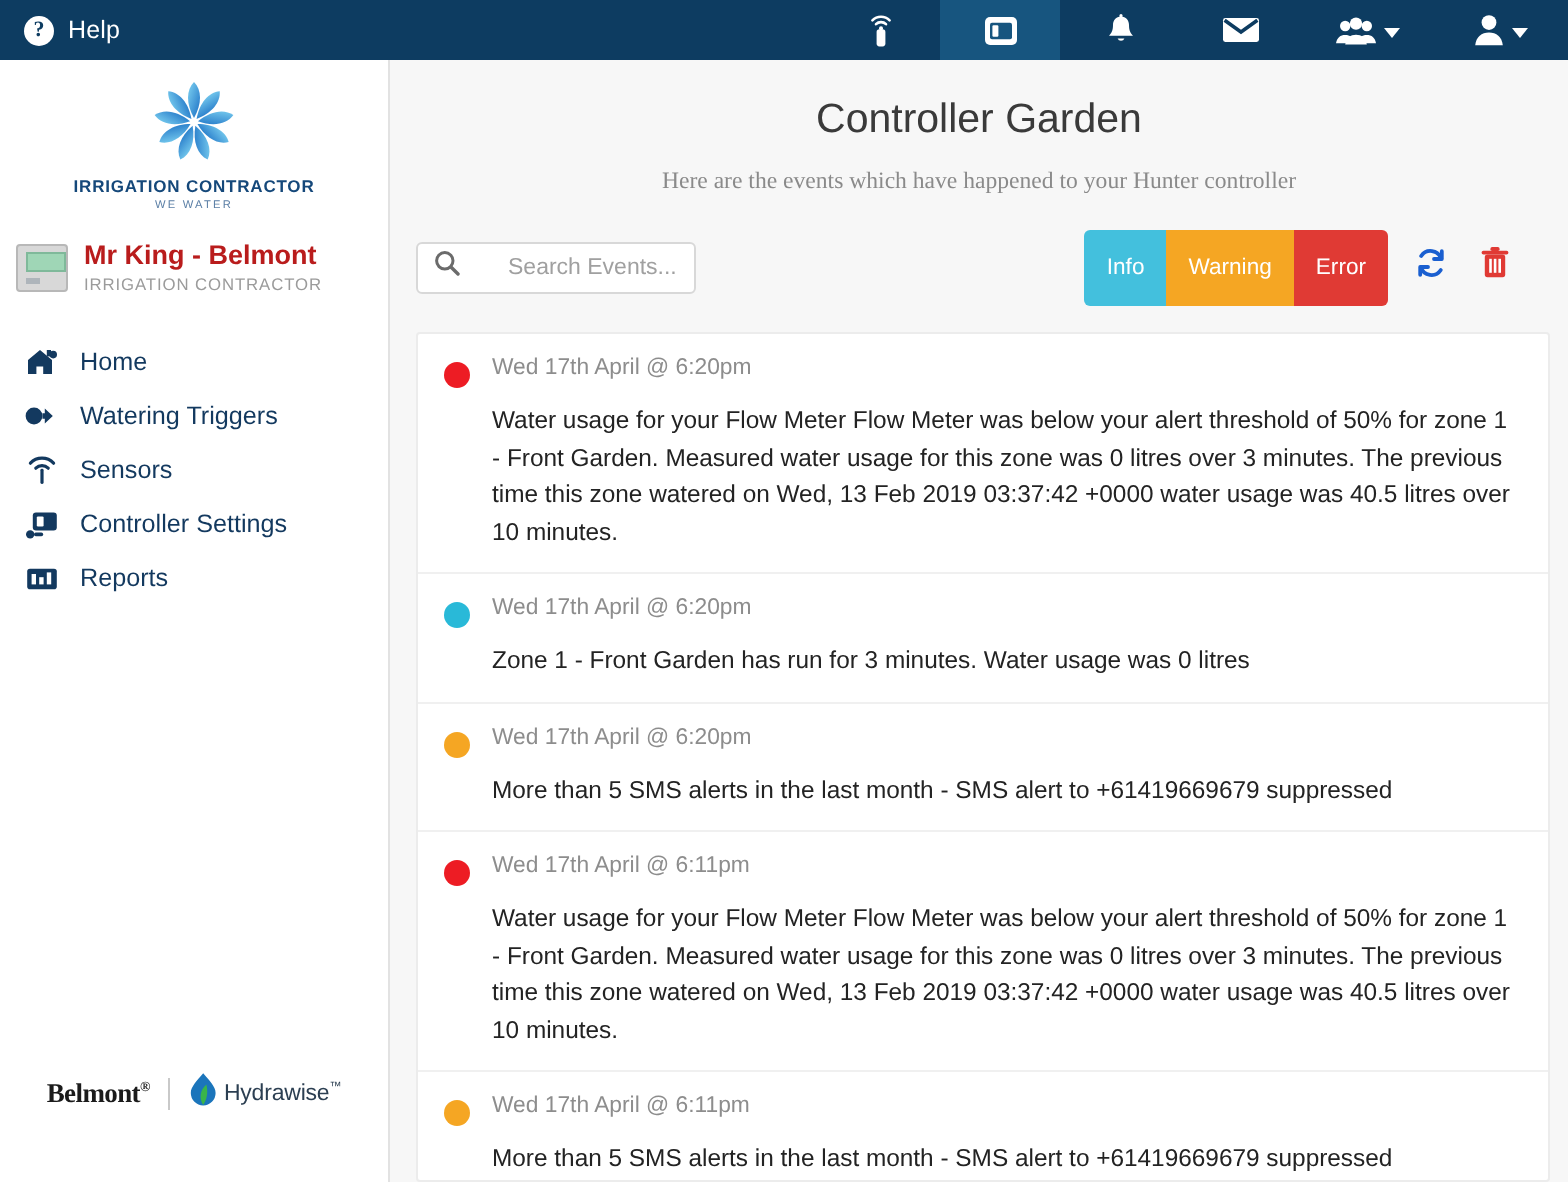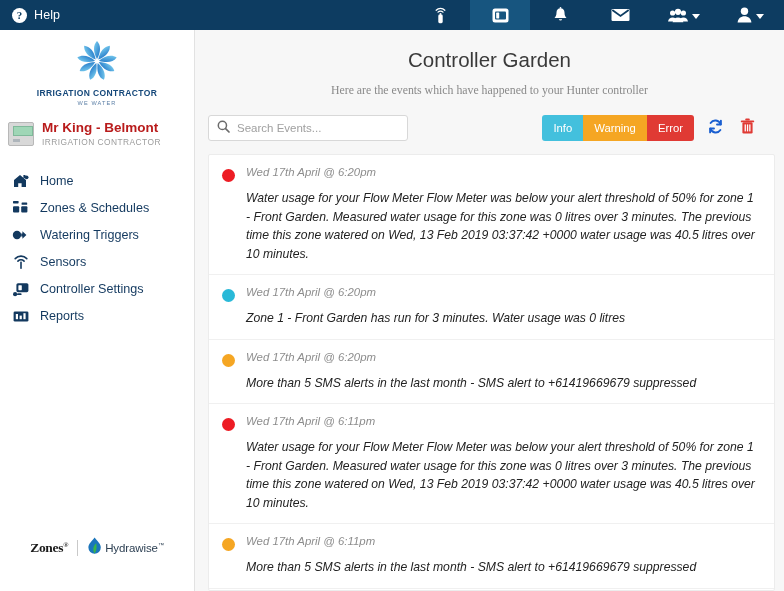--- a/index.html
+++ b/index.html
@@ -94,40 +94,40 @@
   
   .main { flex: 1 1 auto; background: #f7f7f7; min-width: 0; display: flex; flex-direction: column; }
   .page-head { padding-top: 18px; text-align: center; }
   .page-title { font-size: 20.5px; color: #3a3a3a; font-weight: normal; }
   .page-sub { font-size: 11.8px; color: #8a8a8a; margin-top: 11px; font-family: Liberation Serif, serif; }
 
   .toolbar {
     display: flex; align-items: center; padding: 17px 24px 0 13px;
   }
   .search-wrap {
-    width: 200px; height: 26px; background: #fff; border: 1px solid #d8d8d8;
-    border-radius: 3px; display: flex; align-items: center; padding: 0 8px; gap: 7px;
+    width: 140px; height: 26px; background: #fff; border: 1px solid #d8d8d8;
+    border-radius: 3px; display: flex; align-items: center; padding: 0 8px; gap: 24px;
   }
   .search-input {
     border: none; outline: none; font-size: 11.5px; color: #3a3a3a;
     font-family: "Liberation Sans", sans-serif; width: 100%; background: transparent;
   }
   .search-input::placeholder { color: #a0a0a0; }
   .toolbar-spacer { flex: 1 1 auto; }
   .seg { display: flex; border-radius: 3px; overflow: hidden; }
   .seg-btn {
-    height: 26px; padding: 0 11px; display: flex; align-items: center; justify-content: center;
+    height: 38px; padding: 0 11px; display: flex; align-items: center; justify-content: center;
     font-size: 11.3px; color: #fff; cursor: pointer; border: none;
     font-family: "Liberation Sans", sans-serif;
   }
   .icon-btn { width: 26px; height: 26px; display: flex; align-items: center; justify-content: center; cursor: pointer; }
 
   .card {
     margin: 13px 9px 0 13px; background: #ffffff; border: 1px solid #ececec;
-    border-radius: 2px; flex: 1 1 auto; overflow: hidden; font-style: italic;
+    border-radius: 2px; flex: 1 1 auto; overflow: hidden;
   }
   .event {
     display: flex; padding: 11px 16px 11px 13px; border-bottom: 1px solid #f0f0f0;
     gap: 11px;
   }
   .dot { width: 13px; height: 13px; border-radius: 50%; flex: 0 0 13px; margin-top: 3px; }
   .ev-body { min-width: 0; }
   .ev-time { font-size: 11.4px; color: #8d8d8d; }
   .ev-msg { font-size: 12.2px; color: #232323; line-height: 1.52; margin-top: 11px; }
 </style>
@@ -273,31 +273,20 @@
           <span class="nav-ico">
             <svg width="16" height="14" viewBox="0 0 16 14" fill="#13395f">
               <path d="M7 1L1 6v7h4.2V9.3h3.4V13H13V6z"></path>
               <rect x="10.4" y="1" width="2.1" height="3.2"></rect>
               <circle cx="13.6" cy="3.3" r="1.9"></circle>
             </svg>
           </span>
           <span class="nav-text">Home</span>
         </div>
 
-        <div class="nav-item">
-          <span class="nav-ico">
-            <svg width="15" height="15" viewBox="0 0 15 15" fill="#13395f">
-              <rect x="0" y="0" width="5.6" height="2.4" rx=".6"></rect>
-              <rect x="8.6" y="1.4" width="5.6" height="2.4" rx=".6"></rect>
-              <rect x="0" y="5.2" width="6.2" height="6.2" rx="1"></rect>
-              <rect x="8.2" y="5.2" width="6.2" height="6.2" rx="1"></rect>
-            </svg>
-          </span>
-          <span class="nav-text">Zones &amp; Schedules</span>
-        </div>
 
         <div class="nav-item">
           <span class="nav-ico">
             <svg width="17" height="12" viewBox="0 0 17 12" fill="#13395f">
               <circle cx="5" cy="6" r="4.2"></circle>
               <path d="M10.4 2.2l4 3.8-4 3.8V7.4h-1.2V4.6h1.2z"></path>
             </svg>
           </span>
           <span class="nav-text">Watering Triggers</span>
         </div>
@@ -333,21 +322,21 @@
               <rect x="6.6" y="5.6" width="2.2" height="3.6" fill="#fff"></rect>
               <rect x="10.4" y="3.2" width="2.2" height="6" fill="#fff"></rect>
             </svg>
           </span>
           <span class="nav-text">Reports</span>
         </div>
 
       </div>
 
       <div class="sidebar-footer">
-        <span class="hunter-word"><span>Zones</span><sup>®</sup></span>
+        <span class="hunter-word"><span>Belmont</span><sup>®</sup></span>
         <span class="vbar"></span>
         <span class="hydra">
           <span>
             <svg width="15" height="17" viewBox="0 0 15 17">
               <path d="M7.6 0.6C4.5 4.4 1.4 7.2 1.4 10.5a6.2 6.2 0 0012.4 0c0-3.3-3.1-6.1-6.2-9.9z" fill="#1b75bb"></path>
               <path d="M7.6 16.5c-2.2-3.4-1.6-7.6 1.6-10.3.9 3.9.3 7.4-1.6 10.3z" fill="#39b54a"></path>
             </svg>
           </span>
           <span class="hydra-text"><span>Hydrawise</span><sup>™</sup></span>
         </span>

